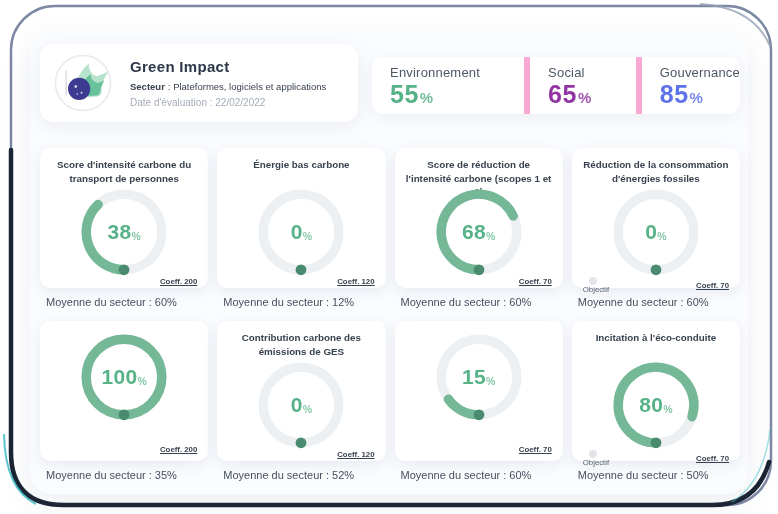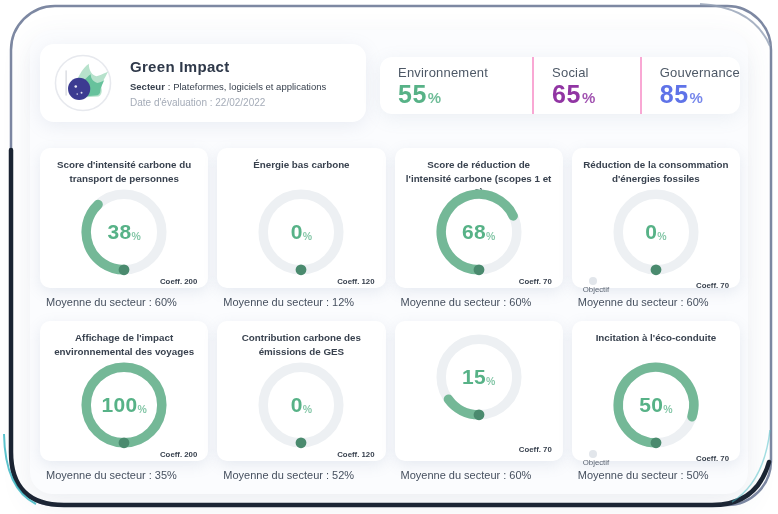--- a/index.html
+++ b/index.html
@@ -14,38 +14,38 @@
               box-shadow:0 4px 18px rgba(125,145,175,.14);display:flex;align-items:center;padding-left:14px;box-sizing:border-box;}
   .logo{width:58px;height:58px;flex:0 0 auto;}
   .brand-text{margin-left:18px;}
   .title{font-size:15px;font-weight:700;color:#2e3849;letter-spacing:.3px;}
   .sector{font-size:9.5px;color:#39424f;margin-top:6px;}
   .sector-label{font-weight:700;margin-right:3px;}
   .date{font-size:10px;color:#a5acb8;margin-top:5px;}
   .scores-card{flex:1;margin-left:14px;margin-top:13px;height:57px;background:#fff;border-radius:12px;
                box-shadow:0 4px 18px rgba(125,145,175,.12);display:flex;align-items:stretch;}
   .score{flex:1;padding-left:18px;display:flex;flex-direction:column;justify-content:center;}
-  .score + .score{border-left:2px solid #f9a8d4;margin-left:44px;}
+  .score + .score{border-left:6px solid #f9a8d4;margin-left:44px;}
   .score-label{font-size:13px;color:#4d5866;letter-spacing:.2px;}
   .score-value{font-size:25px;font-weight:800;margin-top:2px;letter-spacing:.5px;line-height:1;}
   .score-pct{font-size:15px;font-weight:700;opacity:.85;margin-left:1px;}
   
   .grid{display:grid;grid-template-columns:repeat(4,1fr);column-gap:9px;padding:26px 8px 0 10px;}
   .card{background:#fff;border-radius:10px;box-shadow:0 4px 14px rgba(125,145,175,.16);height:140px;
         display:flex;flex-direction:column;padding:10px 11px 7px;box-sizing:border-box;}
   .card-title{font-size:9.8px;font-weight:700;color:#39424f;text-align:center;line-height:1.4;min-height:28px;}
   .gauge{position:relative;align-self:center;width:90px;height:90px;margin-top:1px;flex:0 0 auto;}
   .gauge svg{position:absolute;inset:0;overflow:visible;}
   .gauge-label{position:absolute;inset:0;display:flex;align-items:center;justify-content:center;}
   .num{font-size:21px;font-weight:800;letter-spacing:.3px;}
   .pct{font-size:10.5px;font-weight:700;opacity:.72;margin-top:7px;}
   .card-footer{margin-top:auto;display:flex;align-items:center;font-size:7.8px;color:#39424f;}
   .objectif{display:flex;align-items:center;color:#5c6573;flex-direction:column;}
   .obj-dot{width:8px;height:8px;border-radius:50%;background:#e2e6eb;margin-right:5px;}
-  .coeff{margin-left:auto;font-weight:600;color:#39424f;}
+  .coeff{margin-left:auto;font-weight:600;color:#39424f;text-decoration:underline;}
   .avg{font-size:11px;color:#46505f;margin:8px 0 12px 6px;line-height:13px;}
 </style>
 </head>
 <body>
 
 <div class="stage">
 
   <svg class="frame" width="778" height="514" viewBox="0 0 778 514">
     <rect x="11" y="6" width="760" height="499" rx="44" fill="none" stroke="#7d88a2" stroke-width="2.5"></rect>
     <path d="M 11 150 L 11 452 Q 11 505 64 505 L 712 505 Q 757 505 769 462" fill="none" stroke="#1b2432" stroke-width="4.5" stroke-linecap="round"></path>
@@ -176,21 +176,20 @@
                 <span>Objectif</span>
               </span>
             <span class="coeff">Coeff. 70</span>
           </div>
         </div>
         <div class="avg">Moyenne du secteur : 60%</div>
       </div>
 
       <div class="cell">
         <div class="card">
-          <div class="card-title">Affichage de l'impact environnemental des voyages</div>
           <div class="gauge">
               <svg viewBox="0 0 100 100">
                 <circle cx="50" cy="50" r="42" fill="none" stroke="#edf0f3" stroke-width="10.5"></circle>
                 <circle cx="50" cy="50" r="42" fill="none" stroke="#74b897" stroke-width="10.5"></circle>
                 <circle cx="50" cy="92" r="6" fill="#4a8a6e"></circle>
               </svg>
             <div class="gauge-label" style="color: rgb(87, 178, 135);">
                 <span class="num">100</span>
                 <span class="pct">%</span>
               </div>
@@ -245,21 +244,21 @@
       <div class="cell">
         <div class="card">
           <div class="card-title">Incitation à l'éco-conduite</div>
           <div class="gauge">
               <svg viewBox="0 0 100 100">
                 <circle cx="50" cy="50" r="42" fill="none" stroke="#edf0f3" stroke-width="10.5"></circle>
                 <path d="M 50 92 A 42 42 0 1 1 89.94437368439645 62.97871376374778" fill="none" stroke="#74b897" stroke-width="10.5" stroke-linecap="round"></path>
                 <circle cx="50" cy="92" r="6" fill="#4a8a6e"></circle>
               </svg>
             <div class="gauge-label" style="color: rgb(87, 178, 135);">
-                <span class="num">50</span>
+                <span class="num">80</span>
                 <span class="pct">%</span>
               </div>
           </div>
           <div class="card-footer">
             <span class="objectif">
                 <span class="obj-dot"></span>
                 <span>Objectif</span>
               </span>
             <span class="coeff">Coeff. 70</span>
           </div>

